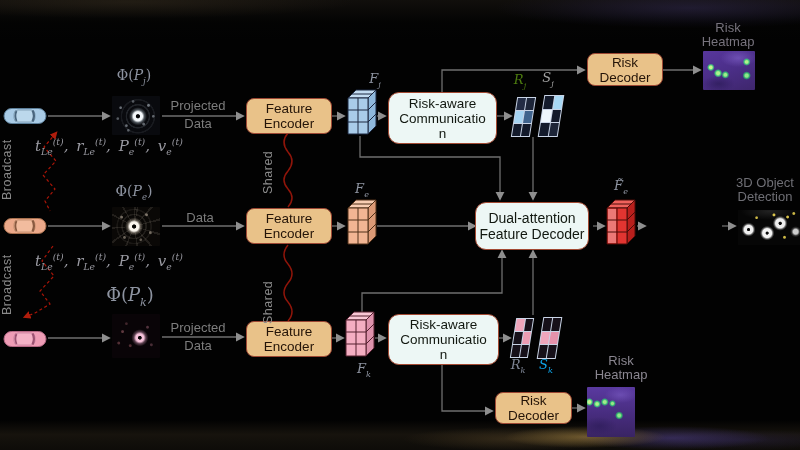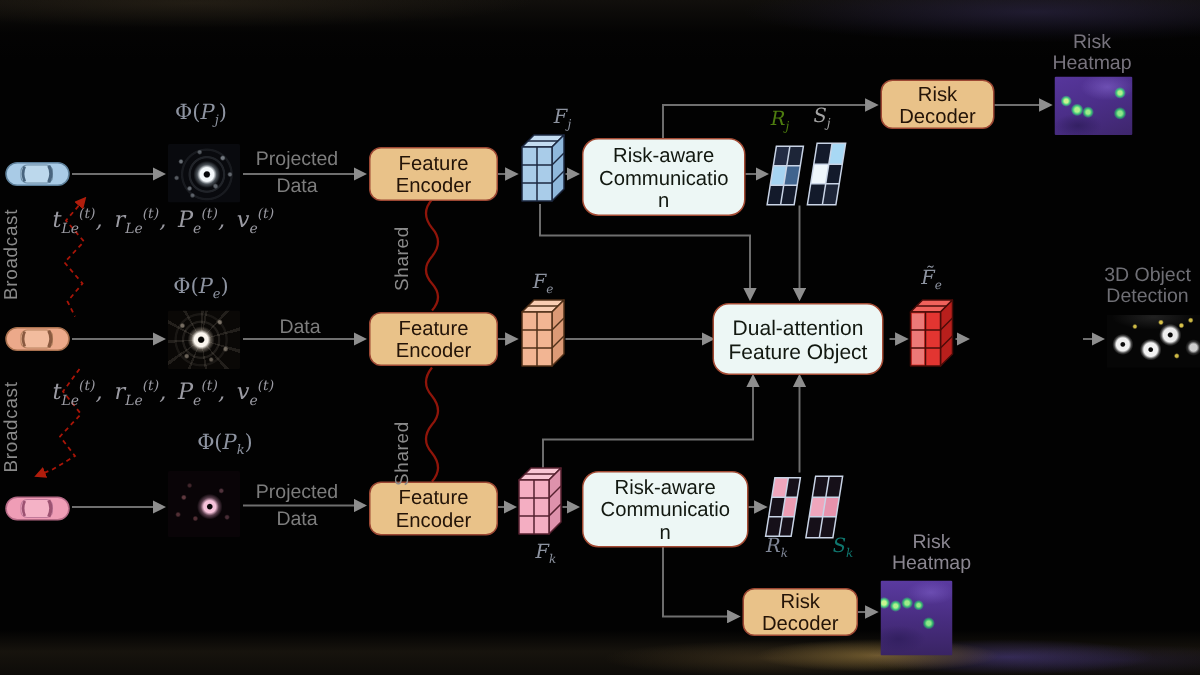--- a/index.html
+++ b/index.html
@@ -182,21 +182,21 @@
   <div class="abs vtext" style="left:0;top:134px;width:14px;height:72px">Broadcast</div>
   <div class="abs vtext" style="left:0;top:246px;width:14px;height:78px">Broadcast</div>
 
   <div class="ann math formula" style="left:35px;top:139px;width:160px">t<sub>Le</sub><sup>(t)</sup>,  r<sub>Le</sub><sup>(t)</sup>,  P<sub>e</sub><sup>(t)</sup>,  v<sub>e</sub><sup>(t)</sup></div>
   <div class="ann math formula" style="left:35px;top:254px;width:160px">t<sub>Le</sub><sup>(t)</sup>,  r<sub>Le</sub><sup>(t)</sup>,  P<sub>e</sub><sup>(t)</sup>,  v<sub>e</sub><sup>(t)</sup></div>
 
   <div class="ann math" style="left:104px;top:68px;width:60px;font-size:14px"><span class="up">Φ(</span>P<sub>j</sub><span class="up">)</span></div>
   <div id="pc-j" class="pcimg" style="left:112px;top:96px;width:48px;height:39px"></div>
   <div class="ann math" style="left:104px;top:184px;width:60px;font-size:14px"><span class="up">Φ(</span>P<sub>e</sub><span class="up">)</span></div>
   <div id="pc-e" class="pcimg" style="left:112px;top:207px;width:48px;height:39px"></div>
-  <div class="ann math" style="left:120px;top:288px;width:60px;font-size:14px"><span class="up">Φ(</span>P<sub>k</sub><span class="up">)</span></div>
+  <div class="ann math" style="left:100px;top:288px;width:60px;font-size:18px"><span class="up">Φ(</span>P<sub>k</sub><span class="up">)</span></div>
   <div id="pc-k" class="pcimg" style="left:112px;top:314px;width:48px;height:44px"></div>
 
   <div class="ann" style="left:156px;top:99px;width:84px">
     <div>Projected</div>
     <div style="margin-top:4px">Data</div>
   </div>
   <div class="ann" style="left:176px;top:211px;width:48px">Data</div>
   <div class="ann" style="left:156px;top:321px;width:84px">
     <div>Projected</div>
     <div style="margin-top:4px">Data</div>
@@ -291,25 +291,25 @@
     </div>
   <div class="mgrid" style="left:540px;top:317px;width:17px;height:40px">
       <div style="background: rgb(22, 16, 25);"></div>
       <div style="background: rgb(22, 16, 25);"></div>
       <div style="background: rgb(239, 166, 188);"></div>
       <div style="background: rgb(230, 146, 172);"></div>
       <div style="background: rgb(22, 16, 25);"></div>
       <div style="background: rgb(22, 16, 25);"></div>
     </div>
   <div class="ann math" style="left:506px;top:358px;width:24px;color:#7f8696">R<sub>k</sub></div>
-  <div class="ann math" style="left:550px;top:358px;width:24px;color:#0f766e">S<sub>k</sub></div>
+  <div class="ann math" style="left:534px;top:358px;width:24px;color:#0ea5e9">S<sub>k</sub></div>
 
   <div class="box panel big" style="left:475px;top:202px;width:112px;height:46px">
     <div>Dual-attention</div>
-    <div>Feature Object</div>
+    <div>Feature Decoder</div>
   </div>
 
   <div class="ann math" style="left:604px;top:179px;width:34px">F̃<sub>e</sub></div>
   <svg class="stack" style="left:606px;top:199px" width="32" height="46" viewBox="0 0 32 46">
     <g stroke="#4a0c08" stroke-width="1" stroke-linejoin="round">
       <polygon points="1,9 9,1 29,1 21,9" fill="#f0625c"></polygon>
         <polygon points="21,9 29,1 29,37 21,45" fill="#b81f1c"></polygon>
       <rect x="1" y="9" width="20" height="36" fill="#e23531"></rect>
       <rect x="2" y="10" width="8" height="34" fill="rgba(255,255,255,0.34)" stroke="none"></rect>
       <line x1="1" y1="21" x2="21" y2="21"></line>

